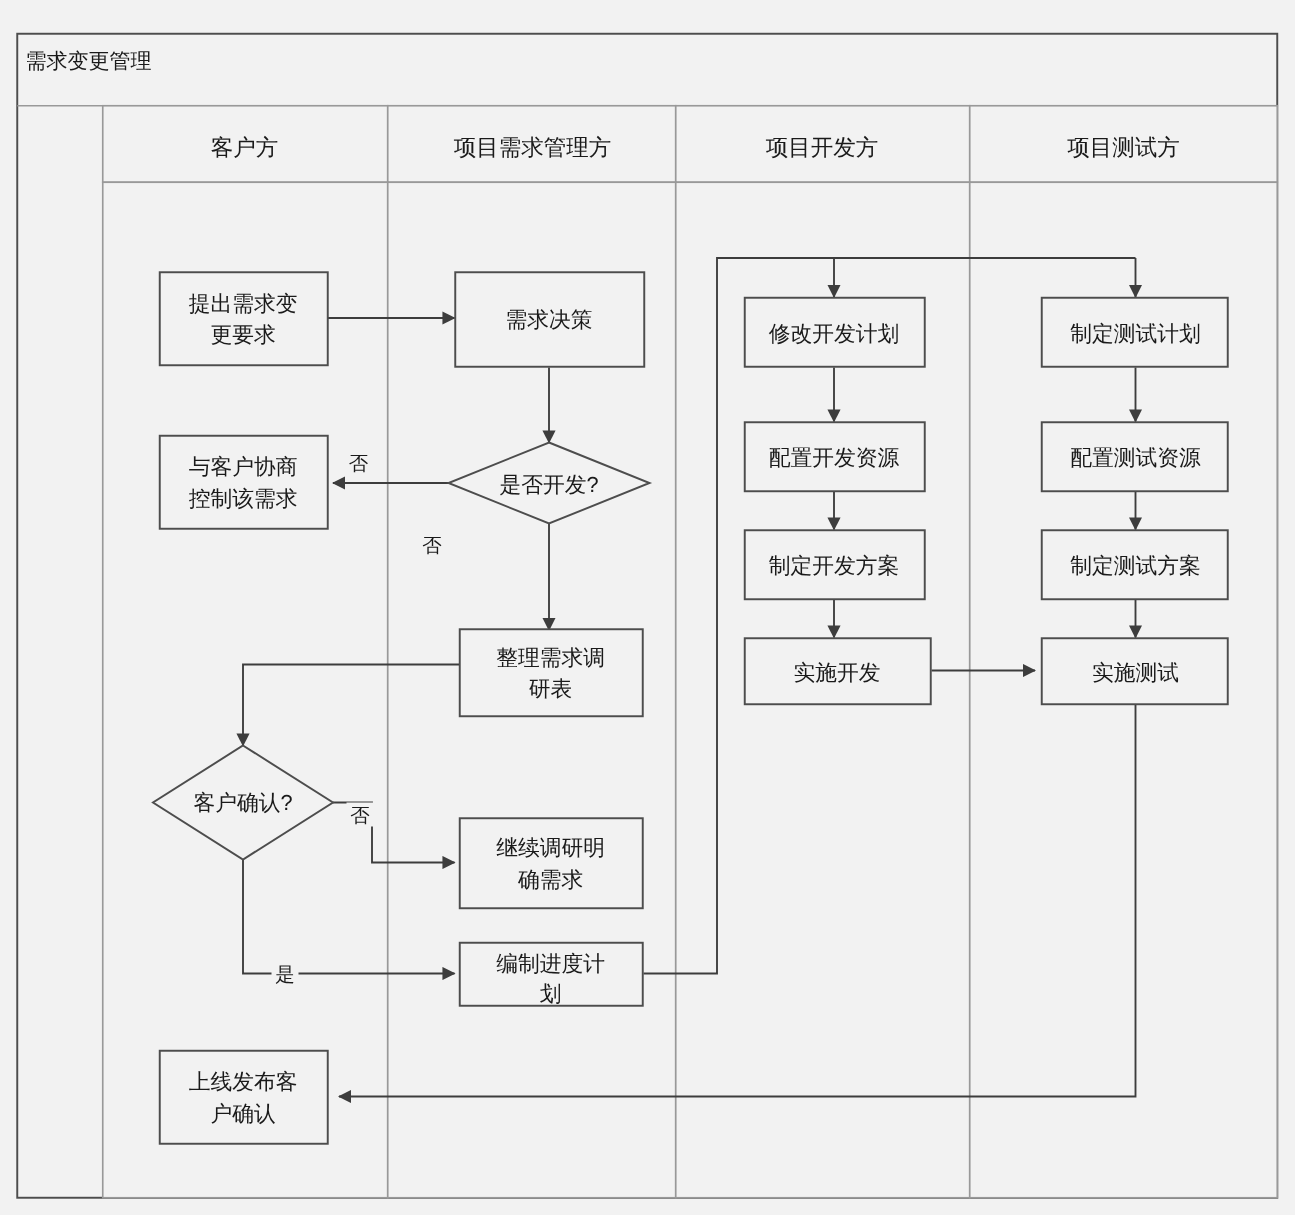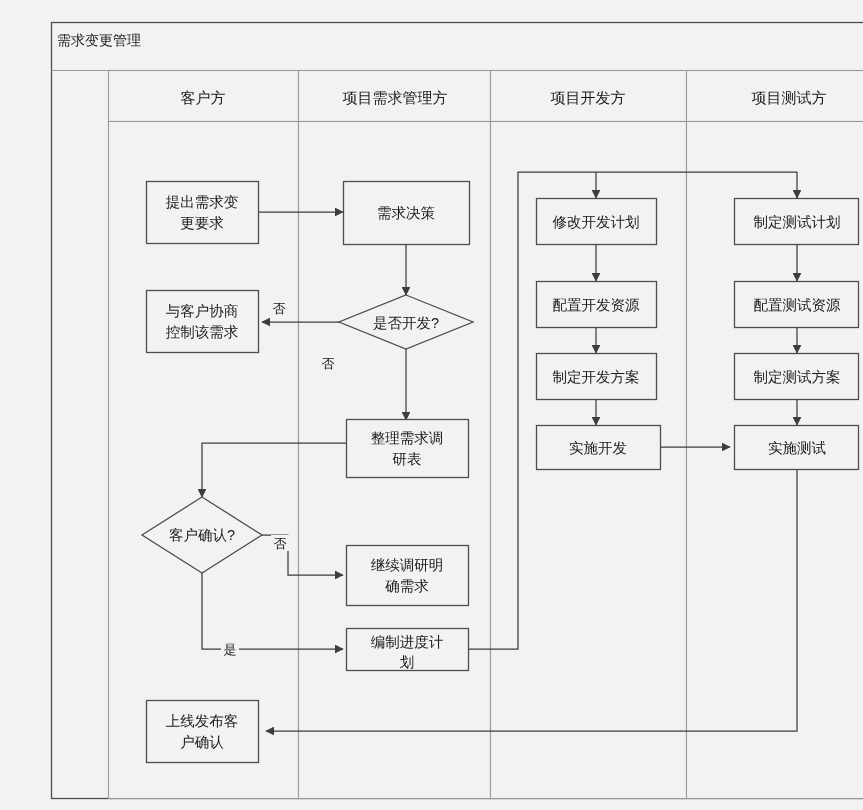--- a/index.html
+++ b/index.html
@@ -10,21 +10,20 @@
   body {
     width: 863px;
     height: 810px;
     font-family: "Liberation Sans", "DejaVu Sans", sans-serif;
     overflow: hidden;
   }
   #diagram-root {
     position: relative;
     width: 694px;
     height: 810px;
-    padding-left: 40px;
   }
   svg#flow {
     display: block;
     width: 863px;
     height: 810px;
   }
   .pool-frame {
     fill: #f2f2f2;
     stroke: #4d4d4d;
     stroke-width: 1.3;

